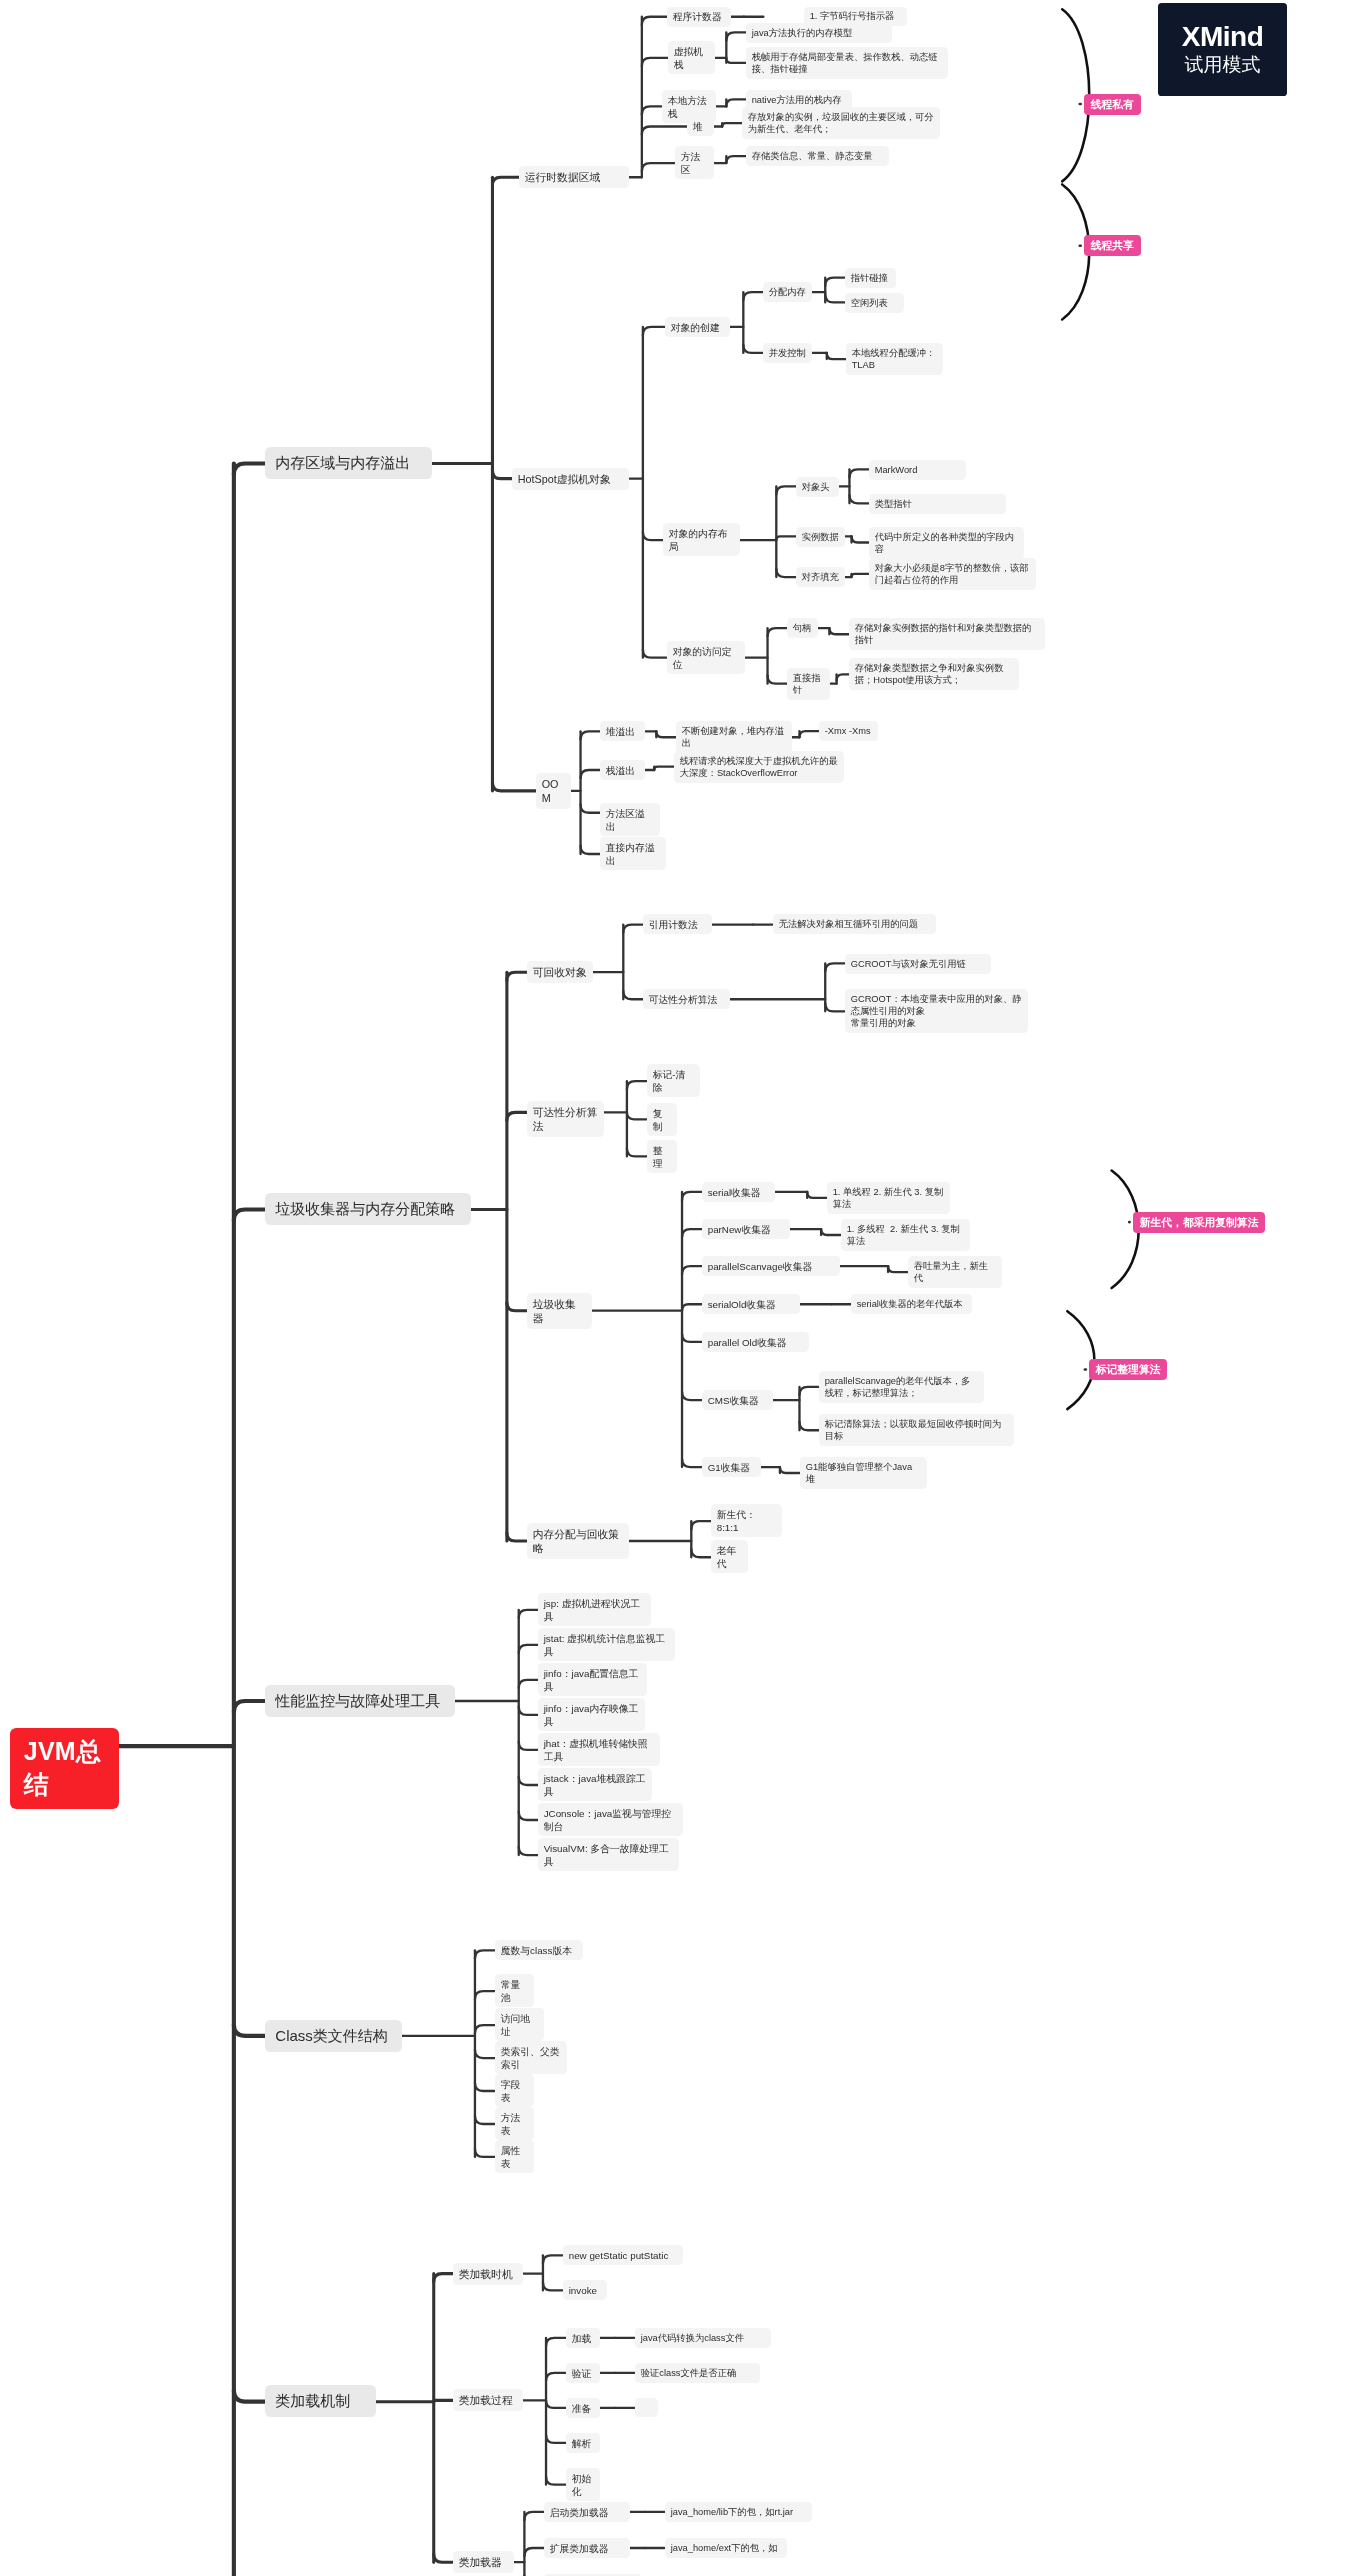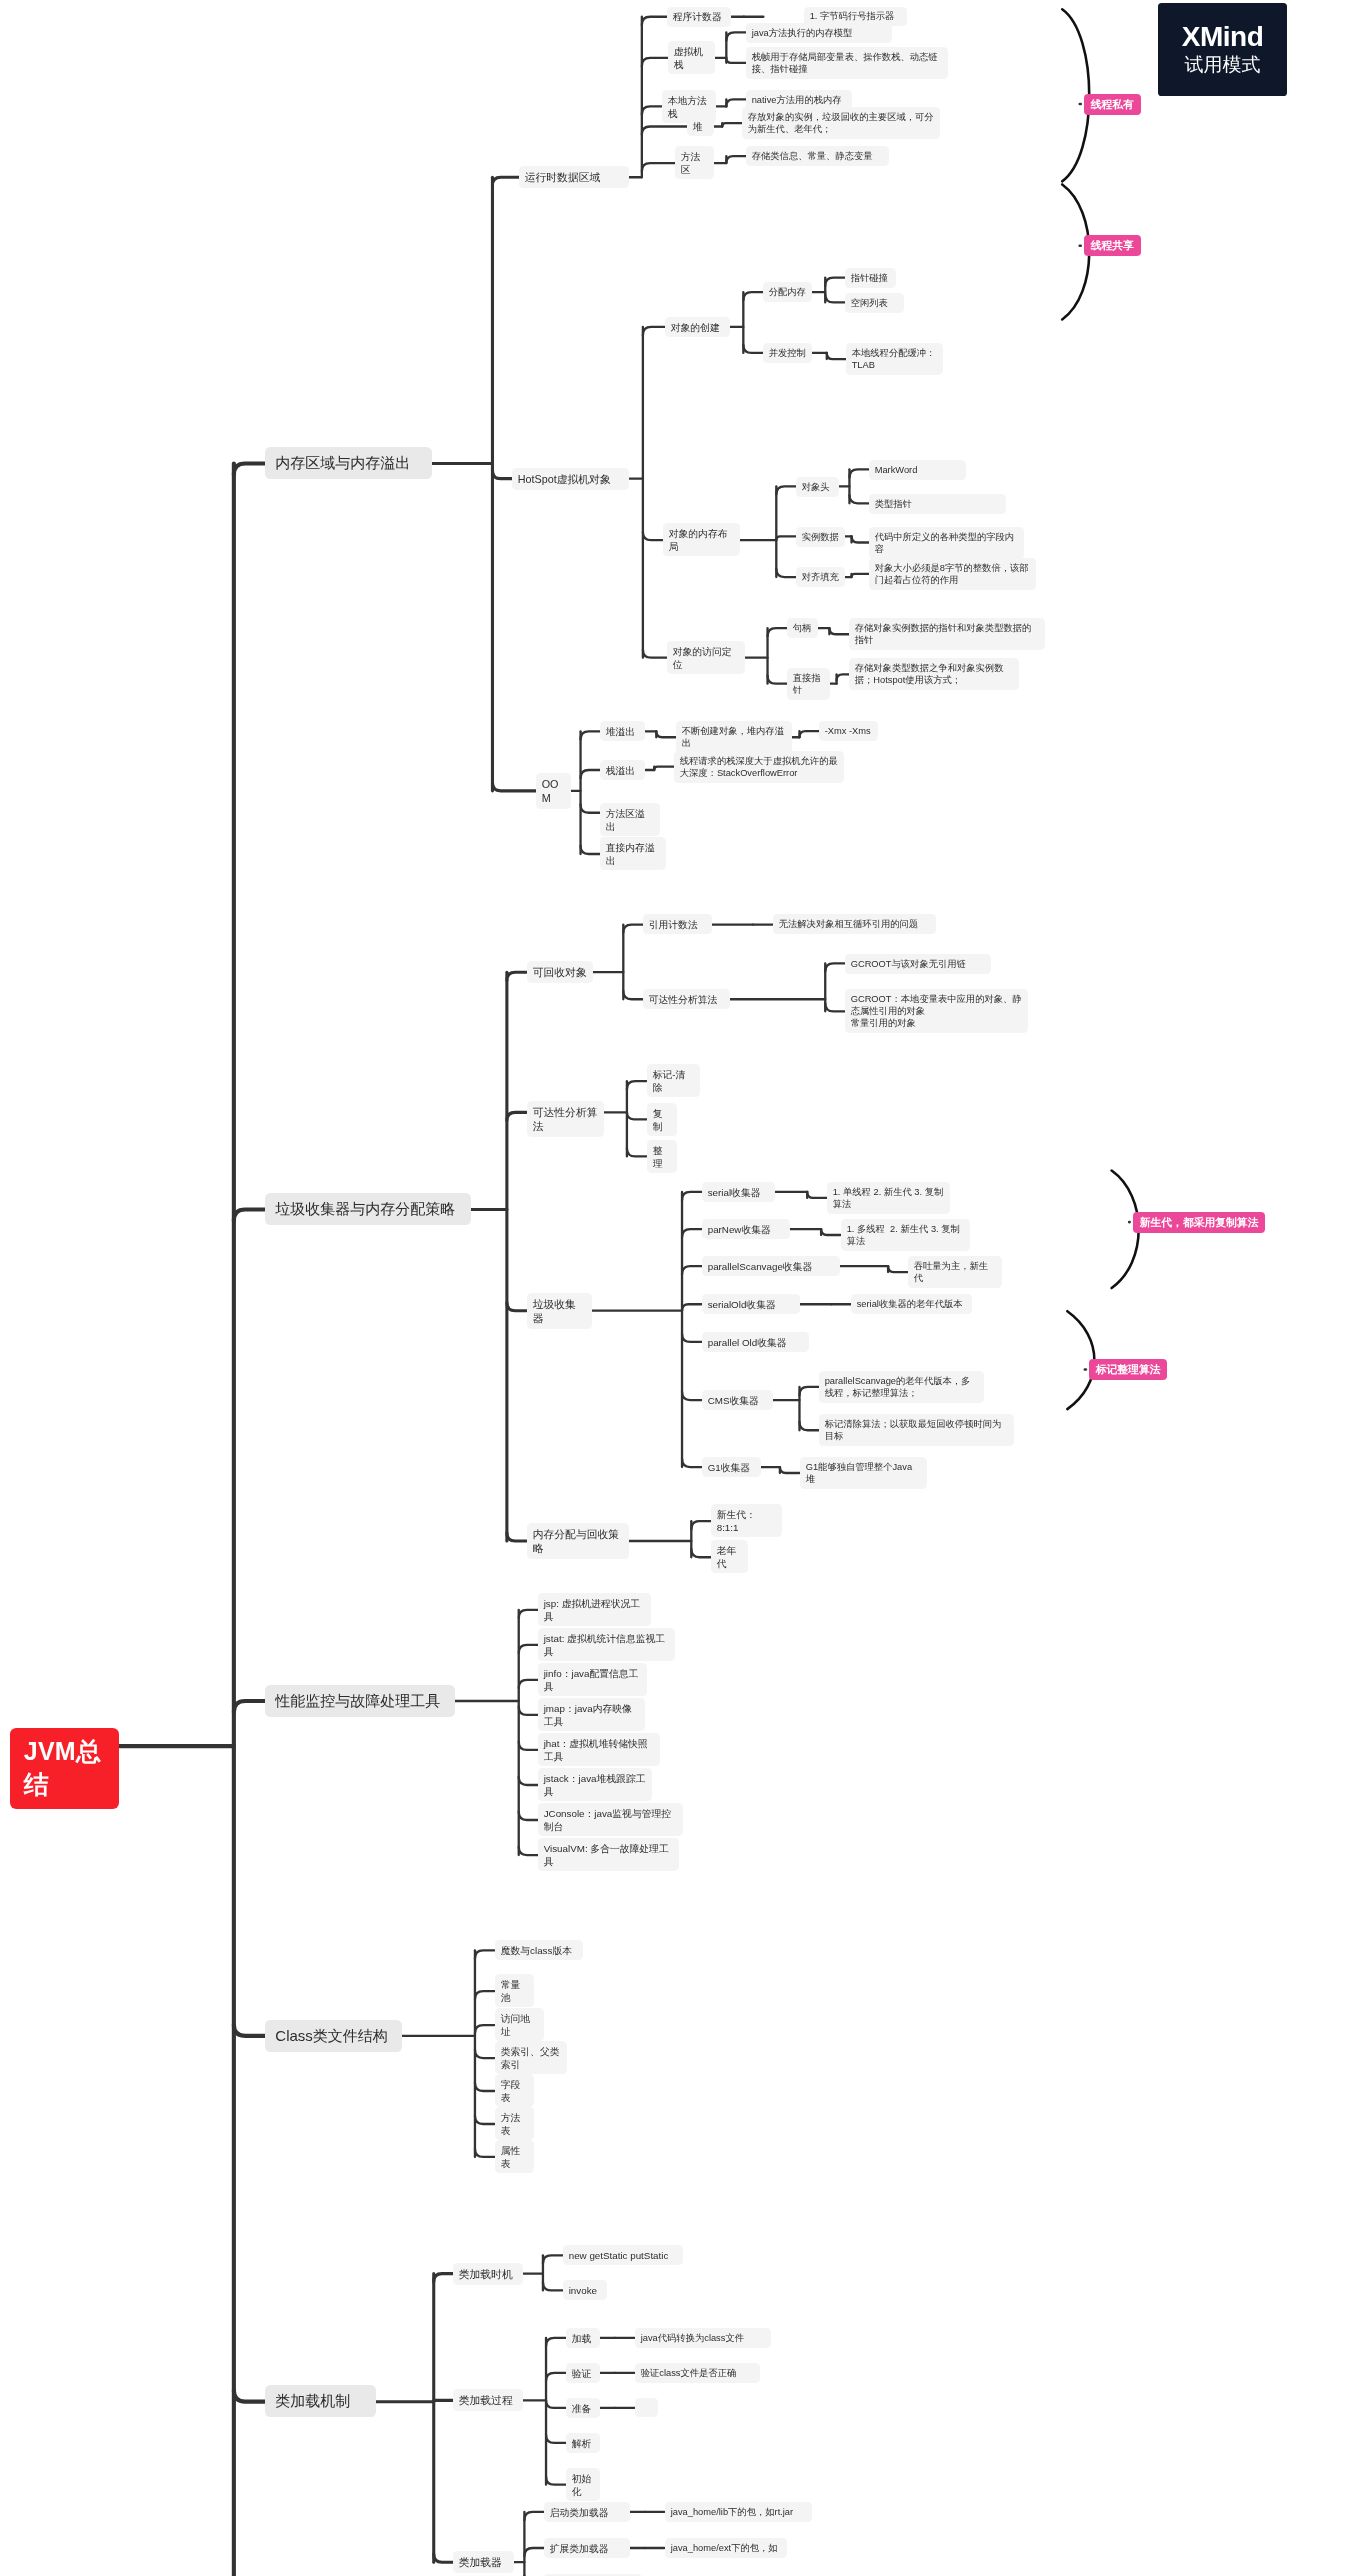--- a/index.html
+++ b/index.html
@@ -385,21 +385,21 @@
       <div class="node lv4" style="left: 819px; top: 1414px; width: 195px; min-height: 18.5px;">标记清除算法；以获取最短回收停顿时间为目标</div>
       <div class="node lv3" style="left: 702px; top: 1457px; width: 59px; min-height: 18.5px;">G1收集器</div>
       <div class="node lv4" style="left: 800px; top: 1457px; width: 127px; min-height: 18.5px;">G1能够独自管理整个Java堆</div>
       <div class="node lv2" style="left: 527px; top: 1523px; width: 102px; min-height: 20.6px;">内存分配与回收策略</div>
       <div class="node lv3" style="left: 711px; top: 1504px; width: 71px; min-height: 18.5px;">新生代：  8:1:1</div>
       <div class="node lv3" style="left: 711px; top: 1540px; width: 37px; min-height: 18.5px;">老年代</div>
       <div class="node lv1" style="left: 265px; top: 1685px; width: 190px; min-height: 28px;">性能监控与故障处理工具</div>
       <div class="node lv3" style="left: 538px; top: 1593px; width: 113px; min-height: 18.5px;">jsp: 虚拟机进程状况工具</div>
       <div class="node lv3" style="left: 538px; top: 1628px; width: 137px; min-height: 18.5px;">jstat: 虚拟机统计信息监视工具</div>
       <div class="node lv3" style="left: 538px; top: 1663px; width: 109px; min-height: 18.5px;">jinfo：java配置信息工具</div>
-      <div class="node lv3" style="left: 538px; top: 1698px; width: 107px; min-height: 18.5px;">jmap：java内存映像工具</div>
+      <div class="node lv3" style="left: 538px; top: 1698px; width: 107px; min-height: 18.5px;">jinfo：java内存映像工具</div>
       <div class="node lv3" style="left: 538px; top: 1733px; width: 122px; min-height: 18.5px;">jhat：虚拟机堆转储快照工具</div>
       <div class="node lv3" style="left: 538px; top: 1768px; width: 114px; min-height: 18.5px;">jstack：java堆栈跟踪工具</div>
       <div class="node lv3" style="left: 538px; top: 1803px; width: 145px; min-height: 18.5px;">JConsole：java监视与管理控制台</div>
       <div class="node lv3" style="left: 538px; top: 1838px; width: 141px; min-height: 18.5px;">VisualVM: 多合一故障处理工具</div>
       <div class="node lv1" style="left: 265px; top: 2020px; width: 137px; min-height: 28px;">Class类文件结构</div>
       <div class="node lv3" style="left: 495px; top: 1940px; width: 88px; min-height: 18.5px;">魔数与class版本</div>
       <div class="node lv3" style="left: 495px; top: 1974px; width: 39px; min-height: 18.5px;">常量池</div>
       <div class="node lv3" style="left: 495px; top: 2008px; width: 49px; min-height: 18.5px;">访问地址</div>
       <div class="node lv3" style="left: 495px; top: 2041px; width: 72px; min-height: 18.5px;">类索引、父类索引</div>
       <div class="node lv3" style="left: 495px; top: 2074px; width: 39px; min-height: 18.5px;">字段表</div>

